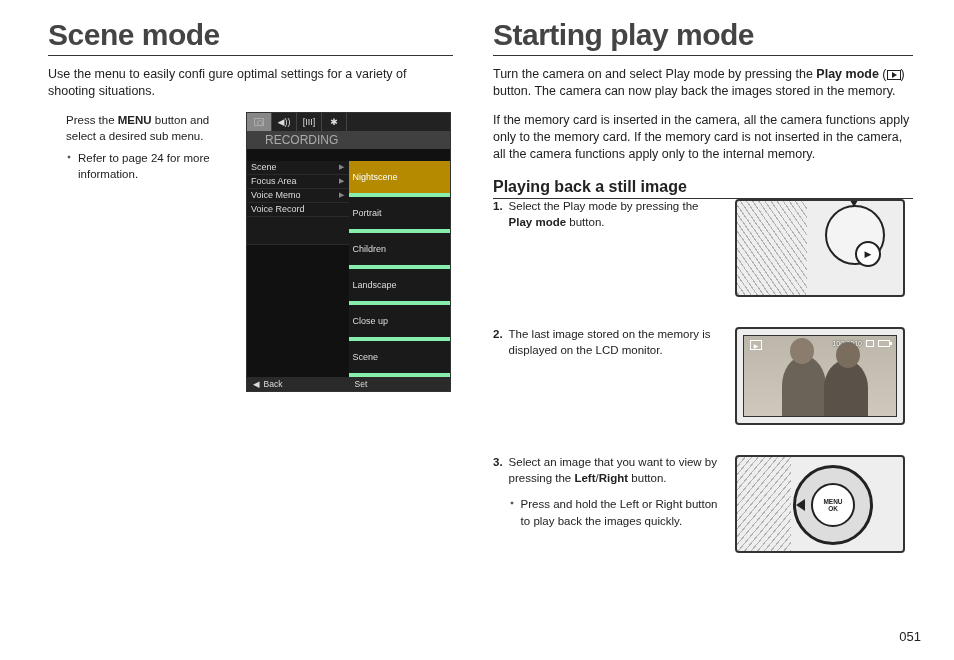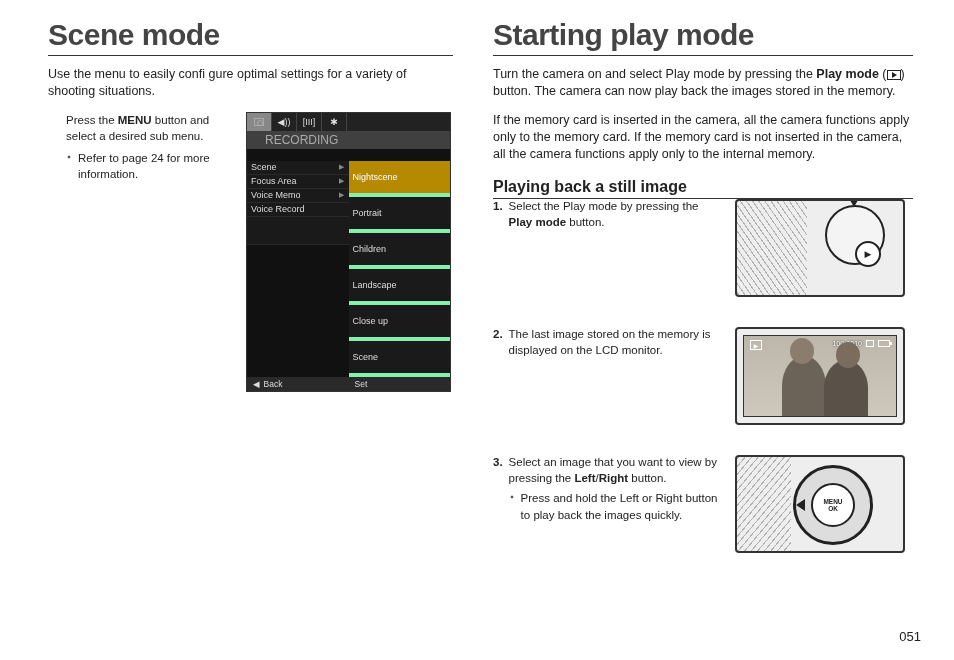--- a/index.html
+++ b/index.html
@@ -366,21 +366,21 @@
             <div class="lcd-p2h"></div>
         </div>
       </div>
     </div>
 
     <div class="step-row" style="margin-bottom:0">
       <div class="step-text">
         <span class="step-num">3.</span>
         <span class="step-body">
           <span>Select an image that you want to view by pressing the </span><b>Left</b><span>/</span><b>Right</b><span> button.</span>
-          <span class="note" style="display:block;margin-top:4px">Press and hold the Left or Right button to play back the images quickly.</span>
+          <span class="note" style="display:block;margin-top:10px">Press and hold the Left or Right button to play back the images quickly.</span>
         </span>
       </div>
       <div class="img-box">
         <div class="draw3-lines"></div>
         <div class="draw3-outer"></div>
         <div class="draw3-tri-l"></div>
         <div class="draw3-inner">
           <span>MENU</span>
             <span>OK</span>
         </div>

